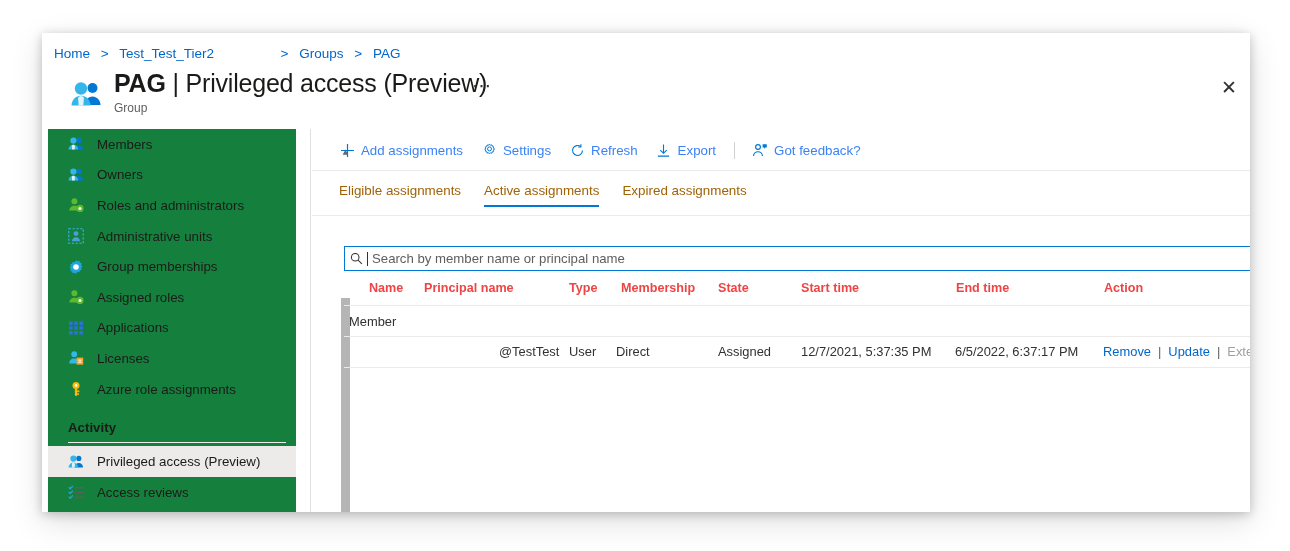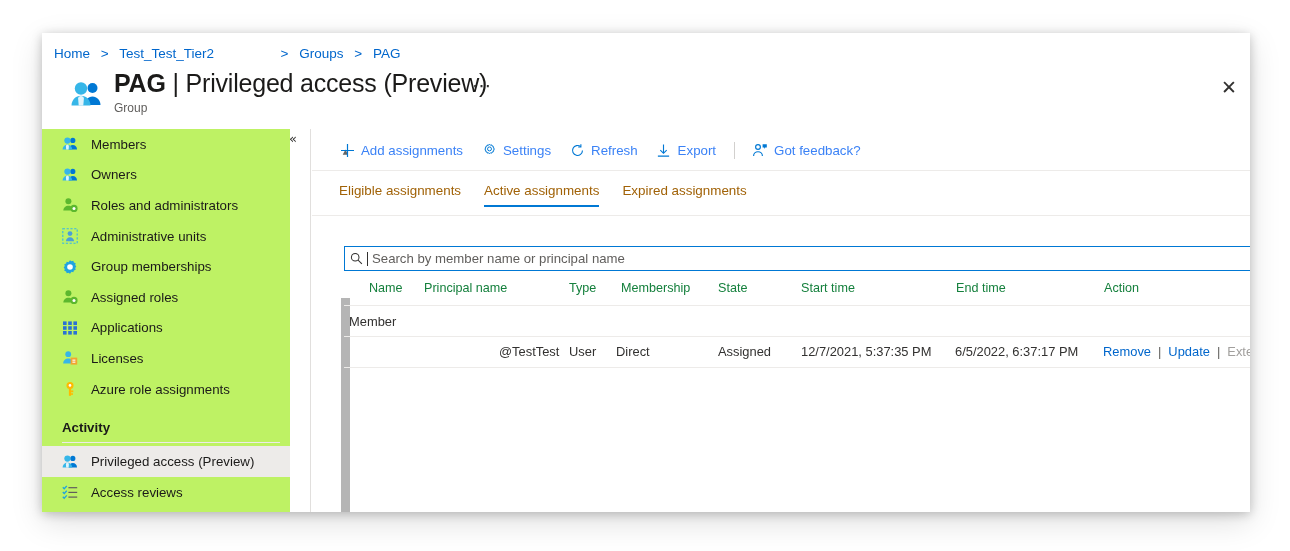--- a/index.html
+++ b/index.html
@@ -52,23 +52,23 @@
   }
   .close-x {
     position: absolute; right: 10px; top: 44px;
     width: 22px; height: 22px; cursor: pointer;
     color: #323130; font-size: 19px; line-height: 20px; text-align: center;
     font-family: "DejaVu Sans", sans-serif;
   }
 
   
   .nav {
-    position: absolute; left: 0; top: 96px;
+    position: absolute; left: 6px; top: 96px;
     width: 248px; height: 383px;
-    background: #bef264;
+    background: #15803d;
     overflow: hidden;
   }
   .collapse {
     position: absolute; left: 247px; top: 98px;
     font-size: 13px; color: #323130; cursor: pointer;
     font-family: "DejaVu Sans", sans-serif;
   }
   .nav-item {
     position: relative;
     height: 30.6px;
@@ -163,21 +163,21 @@
   .search-caret { width:1px; height:14px; background:#323130; }
   .search-ph {
     font-size: 13.2px; color: #605e5c; padding-left: 4px;
   }
 
   
   .tbl { position: absolute; left: 32px; top: 146px; width: 950px; }
   .row { position: relative; height: 30px; }
   .th {
     position: absolute; top: 6px;
-    font-size: 12.6px; color: #15803d; font-weight: 400; white-space: nowrap;
+    font-size: 12.6px; color: #ef4444; font-weight: 700; white-space: nowrap;
   }
   .td {
     position: absolute; top: 7px;
     font-size: 12.9px; color: #323130; white-space: nowrap;
   }
   .hr { height: 1px; background: #edebe9; width: 950px; }
   .hr-wide { height: 1px; background: #edebe9; width: 950px; }
   .grp-label {
     position: absolute; left: 5px; top: 8px;
     font-size: 12.9px; color: #323130;

